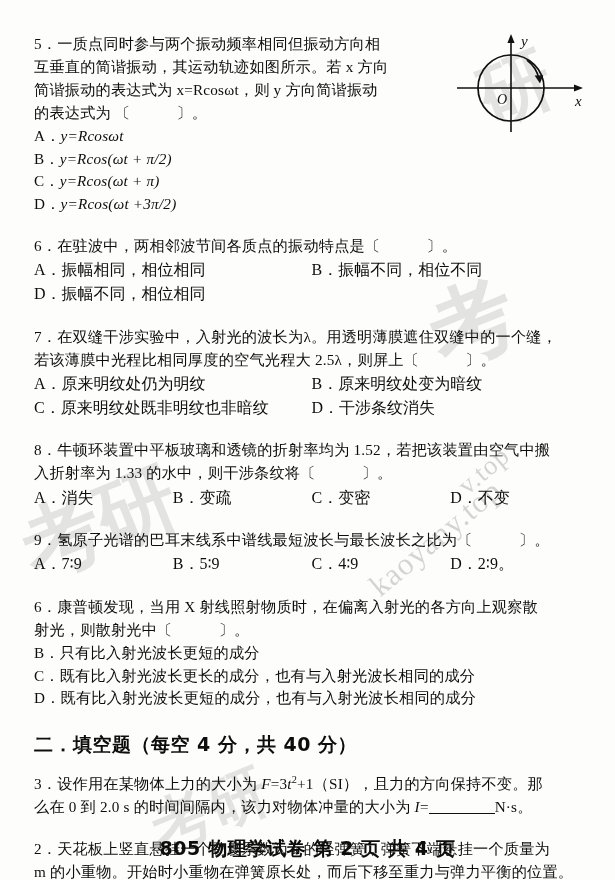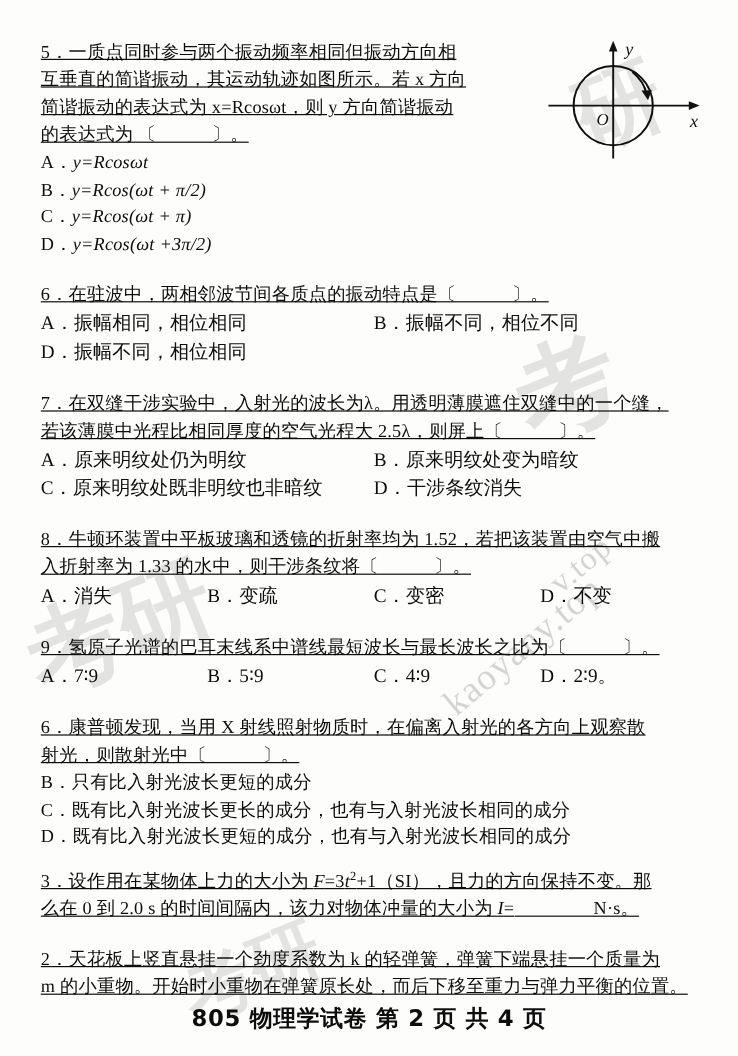--- a/index.html
+++ b/index.html
@@ -61,21 +61,20 @@
   }
   .q {
     margin-bottom: 13px;
     position: relative;
   }
   .q-body {
     font-size: 15.2px;
     line-height: 1.52;
     letter-spacing: 0.2px;
     text-align: justify;
-    text-decoration: underline;
   }
   .opts { margin-top: 1px; }
   .opt {
     font-size: 15.2px;
     line-height: 1.48;
     letter-spacing: 0.2px;
   }
   .opt-row {
     display: flex;
     font-size: 16px;
@@ -301,20 +300,21 @@
         </div>
         <div class="opt">
           <span class="lbl">C．</span><span>既有比入射光波长更长的成分，也有与入射光波长相同的成分</span>
         </div>
         <div class="opt">
           <span class="lbl">D．</span><span>既有比入射光波长更短的成分，也有与入射光波长相同的成分</span>
         </div>
       </div>
     </div>
 
+    <div class="section-head">二．填空题（每空 4 分，共 40 分）</div>
 
     <div class="q">
       <div class="q-body">
         <div><span>3．设作用在某物体上力的大小为 </span><em>F</em><span>=3</span><em>t</em><sup>2</sup><span>+1（SI），且力的方向保持不变。那</span></div>
         <div><span>么在 0 到 2.0 s 的时间间隔内，该力对物体冲量的大小为 </span><em>I</em><span>=</span><span class="fill-line"></span><span>N·s。</span></div>
       </div>
     </div>
 
     <div class="spacer-sm"></div>
 

